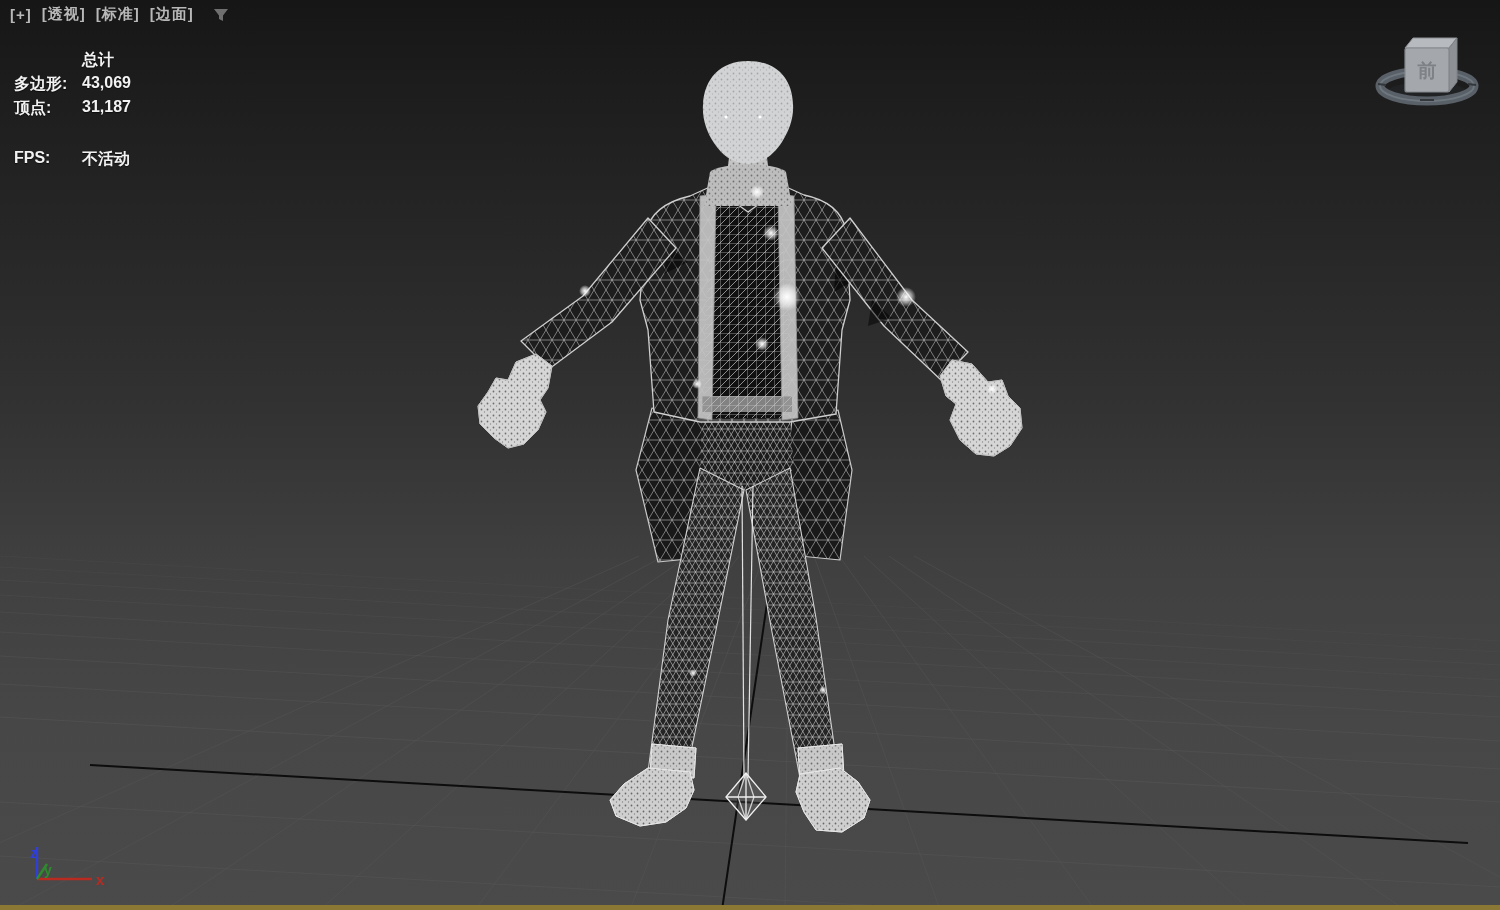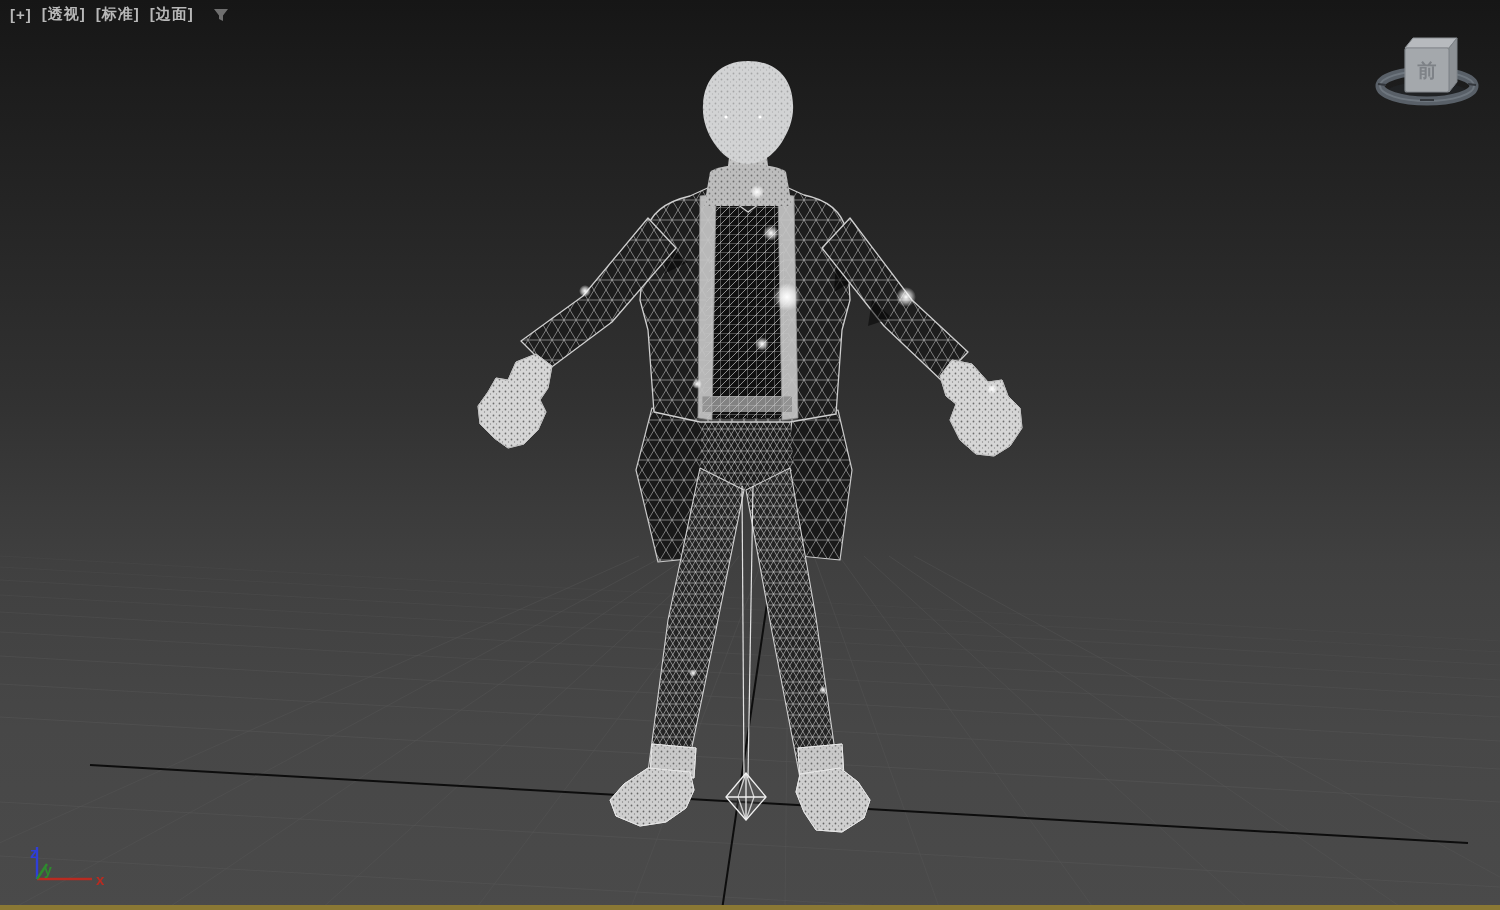--- a/index.html
+++ b/index.html
@@ -229,15 +229,26 @@
     <span>[透视]</span>
     <span>[标准]</span>
     <span>[边面]</span>
     <span class="funnel">
       <svg width="18" height="18" viewBox="0 0 18 18">
         <path d="M2 3 H16 L11 9.5 V15 L7 13 V9.5 Z" fill="#6f6f6f"></path>
       </svg>
     </span>
   </div>
 
+  <div class="stats">
+    <span></span>
+    <span>总计</span>
+    <span>多边形:</span>
+    <span>43,069</span>
+    <span>顶点:</span>
+    <span>31,187</span>
+    <span class="gap"></span>
+    <span>FPS:</span>
+    <span>不活动</span>
+  </div>
 
   <div class="border-strip"></div>
 </div>
 
 </body></html>

